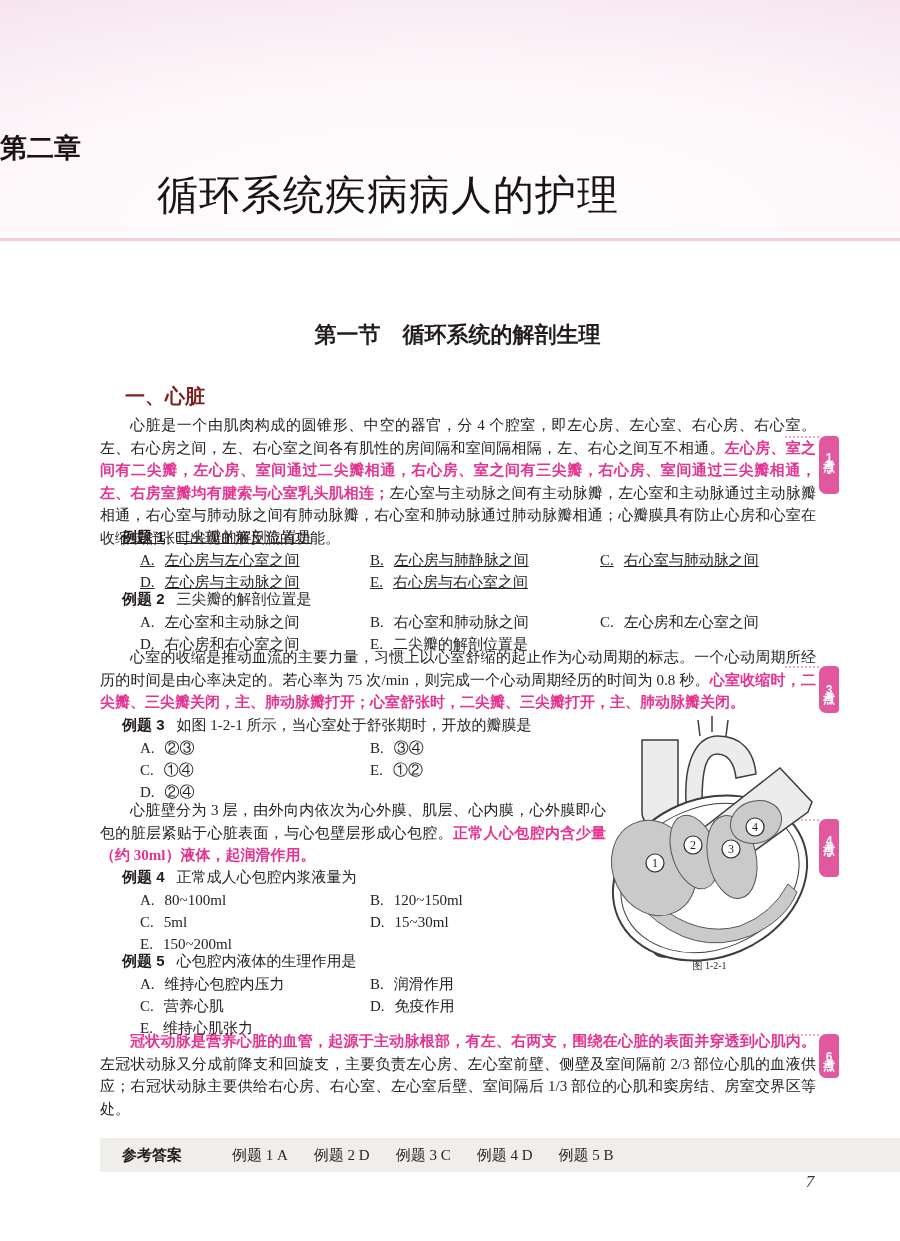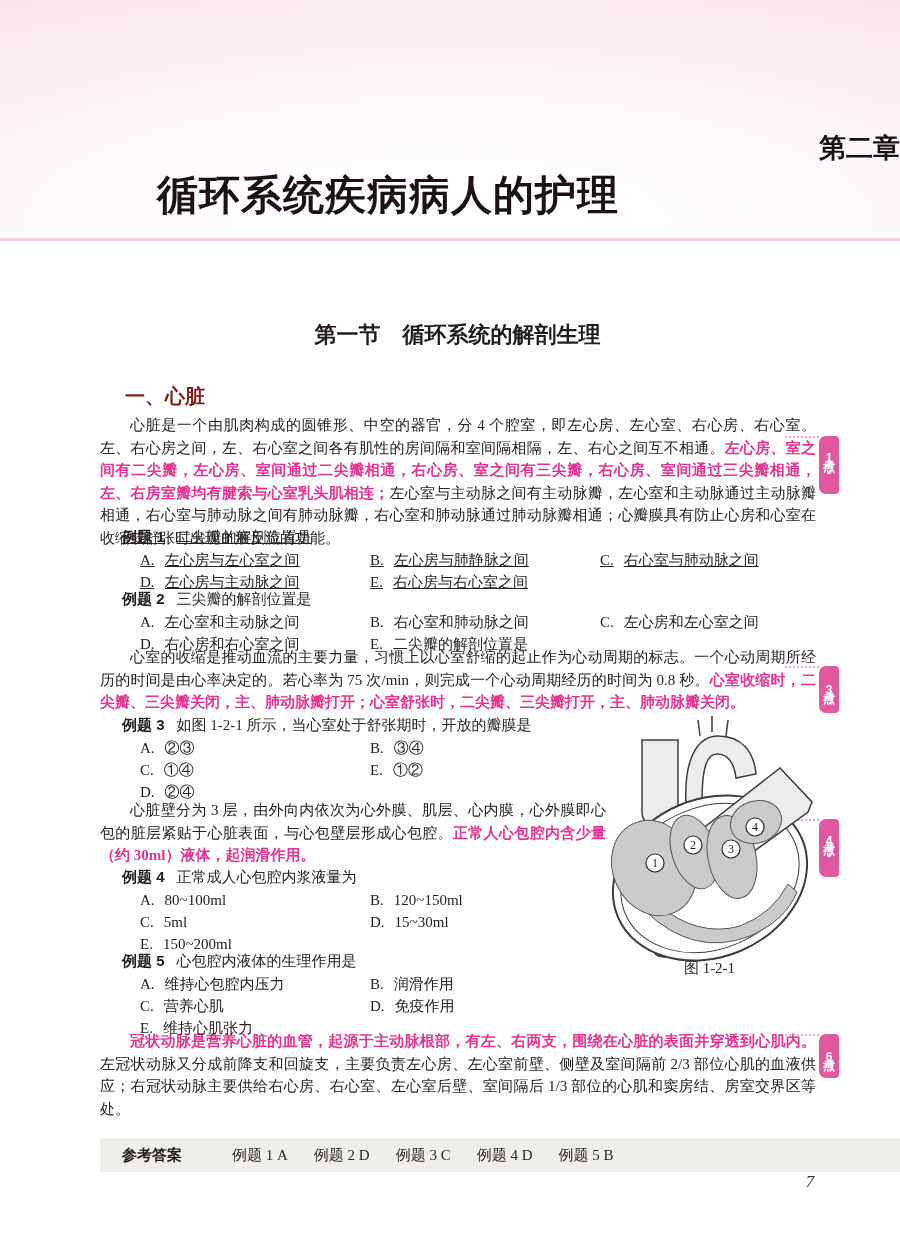--- a/index.html
+++ b/index.html
@@ -3,24 +3,24 @@
 <meta charset="utf-8">
 <style>
   * { margin:0; padding:0; box-sizing:border-box; }
   body { background:#fff; }
   .page { position:relative; width:900px; height:1241px; background:#ffffff; overflow:hidden;
           font-family:"Liberation Serif","DejaVu Serif",serif; color:#262122; }
 
   
   .chapter-header { position:absolute; left:0; top:0; width:900px; height:232px;
     background:radial-gradient(130% 150% at 50% 96%, #ffffff 0%, #fdf7fa 42%, #f7e6ee 72%, #f0d3e0 100%); }
-  .chapter-label { position:absolute; left:0; top:130px; width:900px; text-align:right;
+  .chapter-label { position:absolute; left:0; top:130px; width:900px; text-align:left;
     font-family:"Liberation Sans","DejaVu Sans",sans-serif; font-weight:bold; font-size:27px; color:#191314; }
   .chapter-title { position:absolute; left:0; top:168px; width:776px; text-align:center;
-    font-family:"Liberation Sans","DejaVu Sans",sans-serif; font-weight:bold; font-size:41px; color:#191314; letter-spacing:1px; }
+    font-family:"Liberation Sans","DejaVu Sans",sans-serif; font-weight:normal; font-size:41px; color:#191314; letter-spacing:1px; }
   .header-rule { position:absolute; left:0; top:238px; width:900px; height:3px; background:#f2cfdf; }
 
   
   .section-title { position:absolute; left:0; top:320px; width:900px; text-align:center;
     font-family:"Liberation Sans","DejaVu Sans",sans-serif; font-weight:bold; font-size:22px; color:#221c1d;padding-left:15px; }
   .subsection-title { position:absolute; left:125px; top:383px;
     font-family:"Liberation Sans","DejaVu Sans",sans-serif; font-weight:bold; font-size:20px; color:#7f1d1d; }
 
   
   .para { position:absolute; font-size:15px; line-height:22.5px; text-align:justify; text-indent:2em; color:#262122; }
@@ -53,21 +53,21 @@
     text-align:center; padding:6px 0; letter-spacing:1px; line-height:20px; }
   #tab0 { top:436px; height:58px; }
   #tab1 { top:666px; height:47px; }
   #tab2 { top:819px; height:58px; }
   #tab3 { top:1034px; height:44px; }
   .tab-dots { position:absolute; width:34px; height:0; border-top:2px dotted #eeaccd; left:785px; }
   #dots0 { top:436px; } #dots1 { top:666px; } #dots2 { top:819px; } #dots3 { top:1034px; }
 
   
   .figure-wrap { position:absolute; left:602px; top:710px; width:215px; height:270px; }
-  .figure-caption { position:absolute; left:602px; top:959px; width:215px; text-align:center; font-size:15px; color:#2a2526; }
+  .figure-caption { position:absolute; left:602px; top:959px; width:215px; text-align:center; font-size:10px; color:#2a2526; }
 
   
   .answer-bar { position:absolute; left:100px; top:1138px; width:840px; height:34px; background:#f0eeeb;
     display:flex; align-items:center; padding-left:22px; font-size:15px; }
   .answer-title { font-family:"Liberation Sans","DejaVu Sans",sans-serif; font-weight:bold; color:#221c1d; margin-right:50px; }
   .answer-item { margin-right:26px; color:#2a2526; }
 
   .page-number { position:absolute; left:790px; top:1172px; width:40px; text-align:center;
     font-size:17px; font-style:italic; color:#3a3435; }
 </style>

